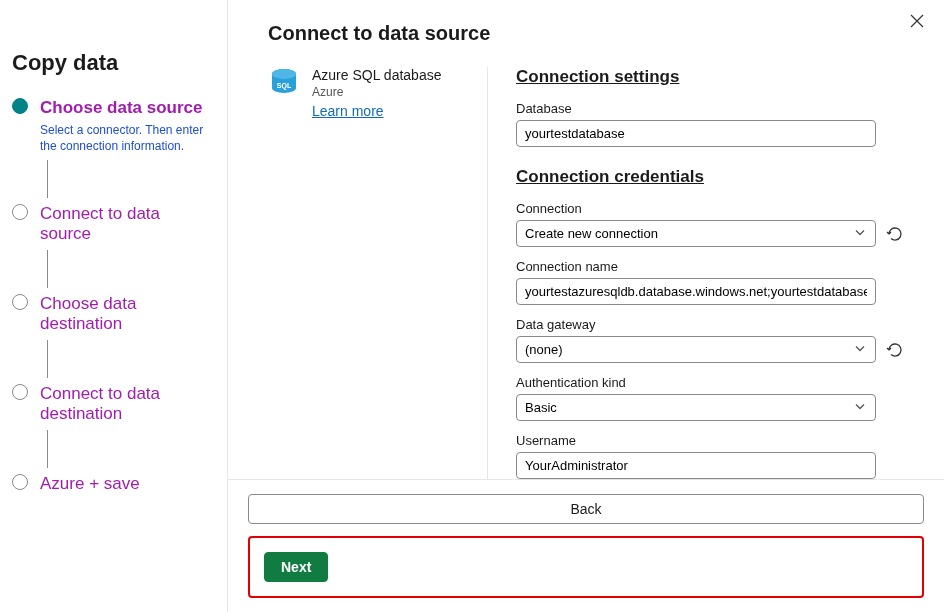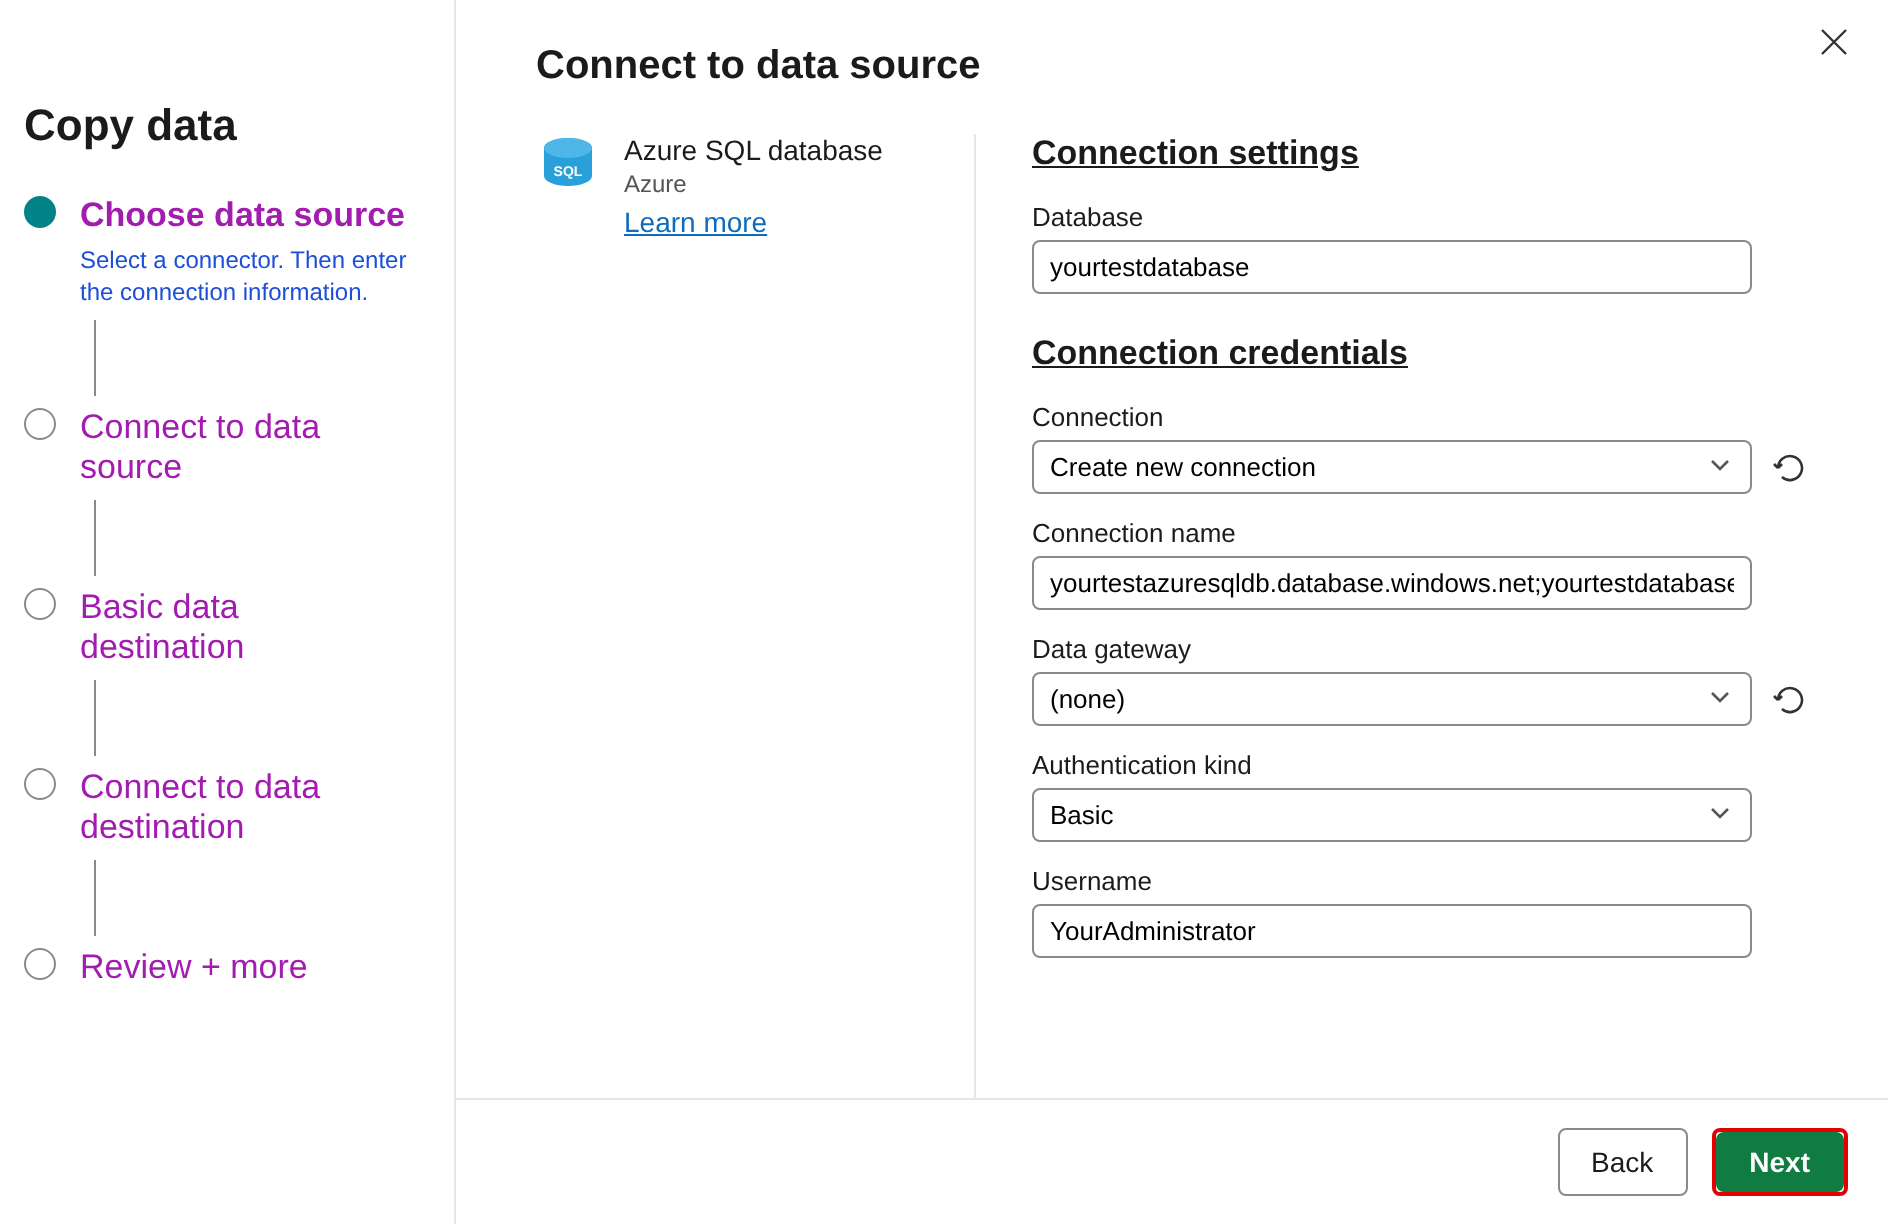--- a/index.html
+++ b/index.html
@@ -45,25 +45,25 @@
   .input, .select {
     width: 100%; max-width: 360px;
     border:1px solid #8a8a8a; border-radius:4px;
     padding:5px 8px; font-size:13px; background:#fff;
   }
   .select-wrap { display:flex; align-items:center; gap:10px; }
   .select-box { position:relative; flex:0 0 360px; }
   .select-box .caret { position:absolute; right:10px; top:50%; transform:translateY(-50%); pointer-events:none; color:#555; }
   .refresh { width:18px; height:18px; color:#333; cursor:pointer; }
   
-  .footer { border-top:1px solid #e6e6e6; padding:14px 20px; display:flex; justify-content:flex-end; gap:12px; }
+  .footer { border-top:1px solid #e6e6e6; padding:14px 20px; display:flex; justify-content:flex-end; gap:12px;flex-direction:column; }
   .btn { padding:6px 16px; font-size:14px; border-radius:4px; cursor:pointer; }
   .btn-secondary { background:#fff; border:1px solid #8a8a8a; color:#1b1b1b; }
   .btn-primary { background:#107c41; border:1px solid #107c41; color:#fff; font-weight:600; }
-  .btn-primary-wrap { border:2px solid #e20000; padding:0; border-radius:4px; }
+  .btn-primary-wrap { border:2px solid #e20000; padding:14px; border-radius:4px; }
 </style>
 </head>
 <body>
 
 <div class="app">
 
   <aside class="sidebar">
     <h1>Copy data</h1>
     <ul class="steps">
       <li class="step">
@@ -77,35 +77,35 @@
       <li class="step">
         <span class="step-bullet"></span>
         <div class="step-title-row">
             <span class="step-title" style="font-weight:400">Connect to data source</span>
           </div>
         <span class="step-connector"></span>
       </li>
       <li class="step">
         <span class="step-bullet"></span>
         <div class="step-title-row">
-            <span class="step-title" style="font-weight:400">Basic data destination</span>
+            <span class="step-title" style="font-weight:400">Choose data destination</span>
           </div>
         <span class="step-connector"></span>
       </li>
       <li class="step">
         <span class="step-bullet"></span>
         <div class="step-title-row">
             <span class="step-title" style="font-weight:400">Connect to data destination</span>
           </div>
         <span class="step-connector"></span>
       </li>
       <li class="step">
         <span class="step-bullet"></span>
         <div class="step-title-row">
-            <span class="step-title" style="font-weight:400">Review + more</span>
+            <span class="step-title" style="font-weight:400">Azure + save</span>
           </div>
       </li>
     </ul>
   </aside>
 
   <section class="main">
     <div class="main-header">
       <h2>Connect to data source</h2>
       <button class="close-btn">
         <svg width="14" height="14" viewBox="0 0 14 14">

